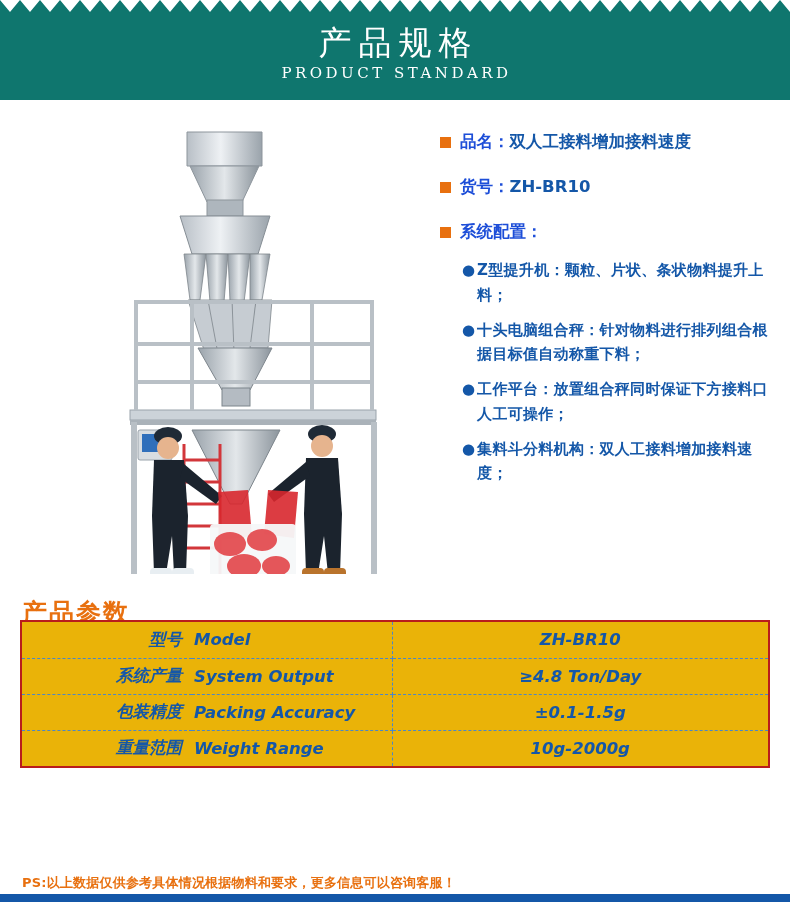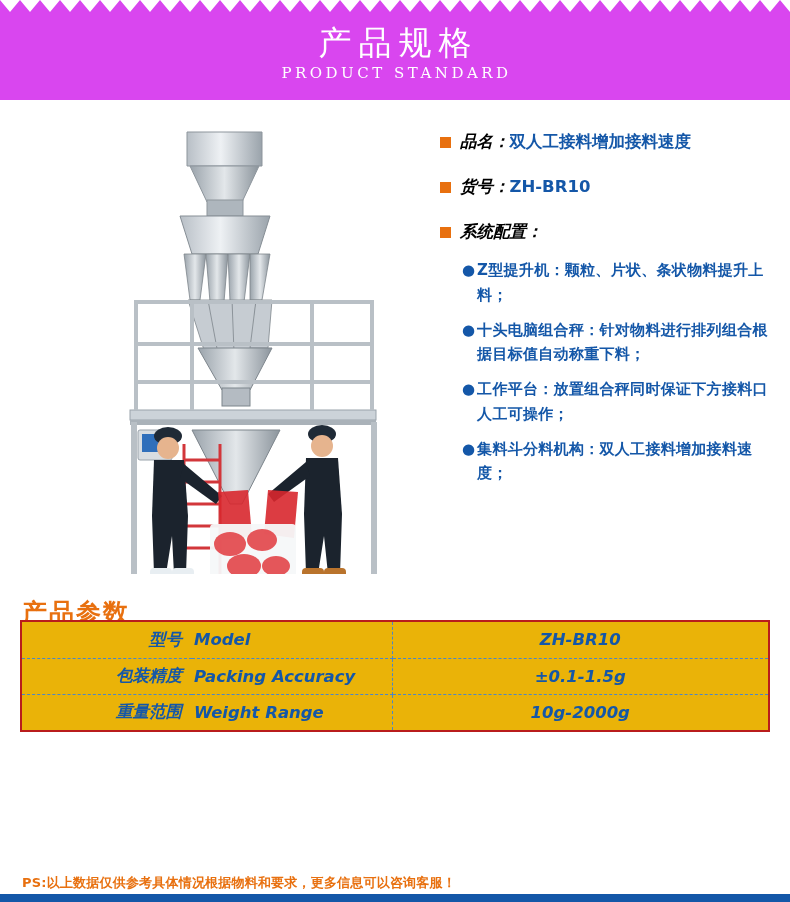--- a/index.html
+++ b/index.html
@@ -10,21 +10,21 @@
     background: #ffffff;
     overflow: hidden;
     position: relative;
   }
 
   
   .banner {
     position: relative;
     width: 790px;
     height: 100px;
-    background: #d946ef;
+    background: #0f766e;
     overflow: hidden;
     padding-left: 28px;
   }
   .banner-zigzag {
     position: absolute;
     top: 0; left: 0;
     width: 790px;
     height: 12px;
   }
   .banner-text {
@@ -85,26 +85,25 @@
     margin-bottom: 20px;
   }
   .sq {
     width: 11px; height: 11px;
     background: #e8700f;
     margin-top: 7px;
     margin-right: 9px;
     flex: none;
   }
   .spec-label {
-    color: #000000;
+    color: #1d4ed8;
     font-size: 16.5px;
     font-weight: bold;
     white-space: nowrap;
     line-height: 1.5;
-    font-style: italic;
   }
   .spec-value {
     color: #1457a8;
     font-size: 16.5px;
     font-weight: bold;
     line-height: 1.5;
   }
   .config-head { margin-bottom: 14px; }
   .bullet-item {
     display: flex;
@@ -367,20 +366,25 @@
 
 <div class="table-wrap">
   <table class="params">
     <tbody>
       <tr>
         <td class="c-cn">型号</td>
         <td class="c-en">Model</td>
         <td class="c-val">ZH-BR10</td>
       </tr>
       <tr>
+        <td class="c-cn">系统产量</td>
+        <td class="c-en">System Output</td>
+        <td class="c-val">≥4.8 Ton/Day</td>
+      </tr>
+      <tr>
         <td class="c-cn">包装精度</td>
         <td class="c-en">Packing Accuracy</td>
         <td class="c-val">±0.1-1.5g</td>
       </tr>
       <tr>
         <td class="c-cn">重量范围</td>
         <td class="c-en">Weight Range</td>
         <td class="c-val">10g-2000g</td>
       </tr>
     </tbody>

